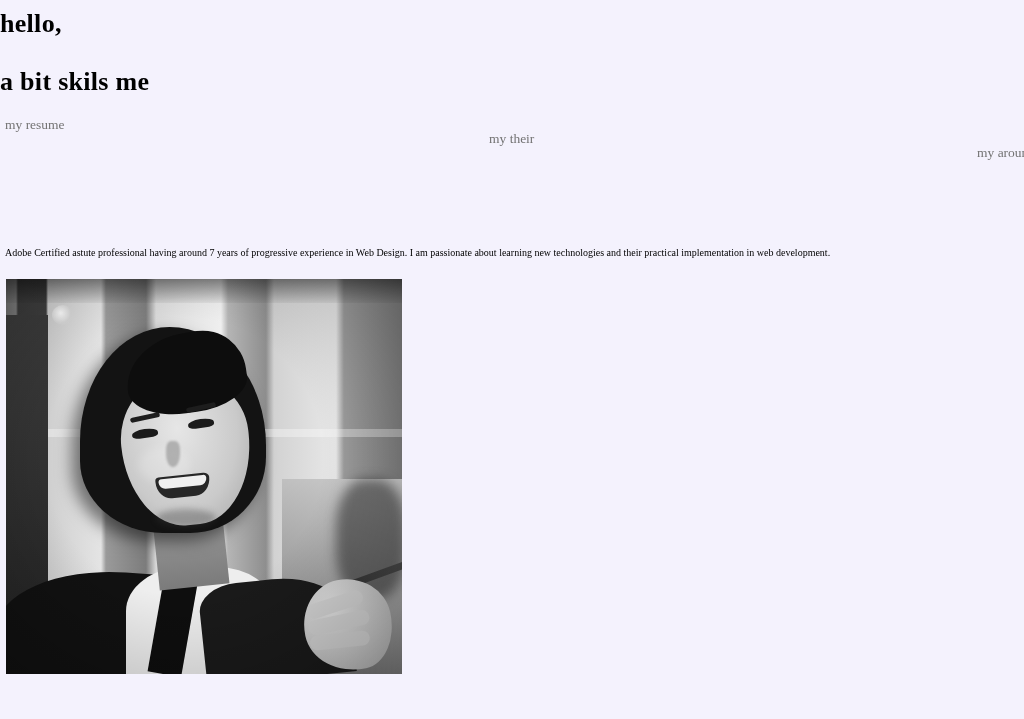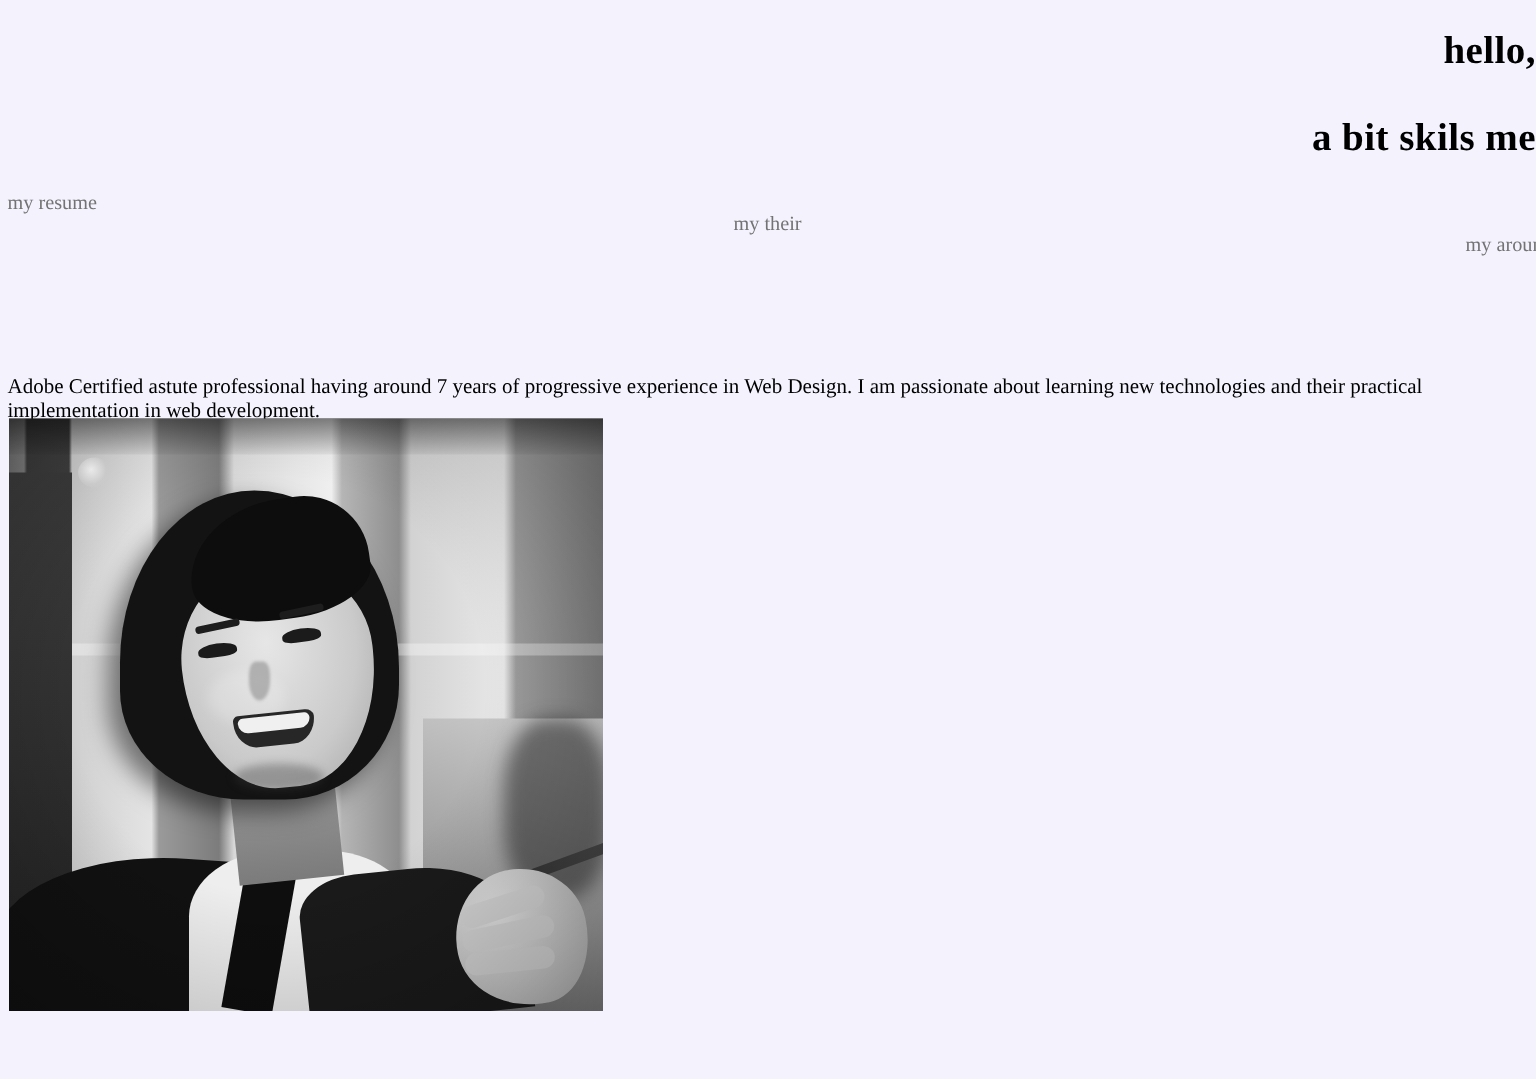--- a/index.html
+++ b/index.html
@@ -15,22 +15,22 @@
     overflow: hidden;
     position: relative;
   }
   .page {
     position: relative;
     width: 1024px;
     height: 719px;
     box-sizing: border-box;
   }
   .heading-block {
-    text-align: right;
-    padding-top: 18px;
+    text-align: left;
+    padding-top: 8px;
   }
   .heading-1 {
     font-size: 26px;
     font-weight: bold;
     line-height: 1.2;
     margin: 0;
     letter-spacing: 0.3px;
   }
   .heading-2 {
     font-size: 26px;
@@ -63,21 +63,21 @@
   }
   .nav-skils {
     left: 977px;
     top: 28px;
   }
   .intro {
     position: absolute;
     top: 237px;
     left: 5px;
     width: 985px;
-    font-size: 14px;
+    font-size: 10px;
     line-height: 1.15;
     text-align: left;
   }
   .photo-wrap {
     position: absolute;
     top: 279px;
     left: 6px;
     width: 396px;
     height: 395px;
     overflow: hidden;

